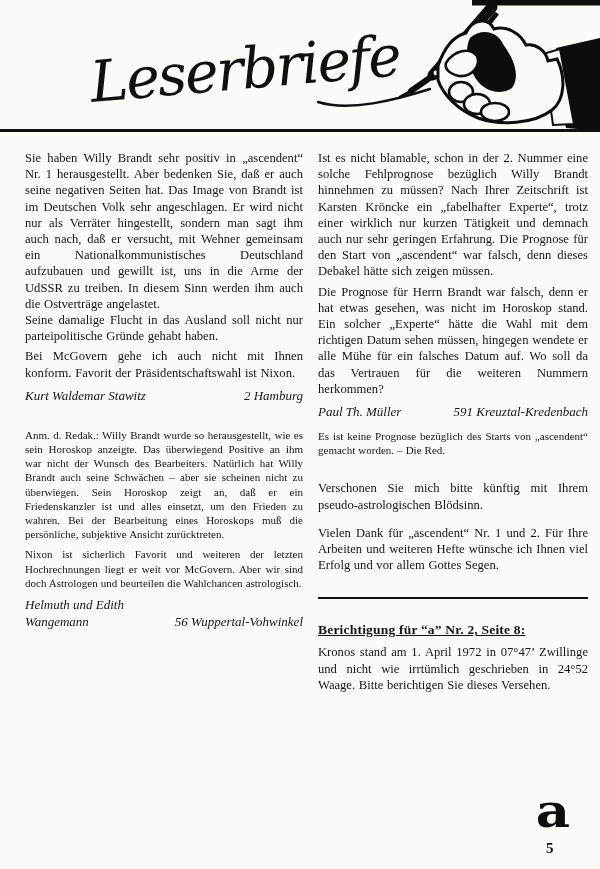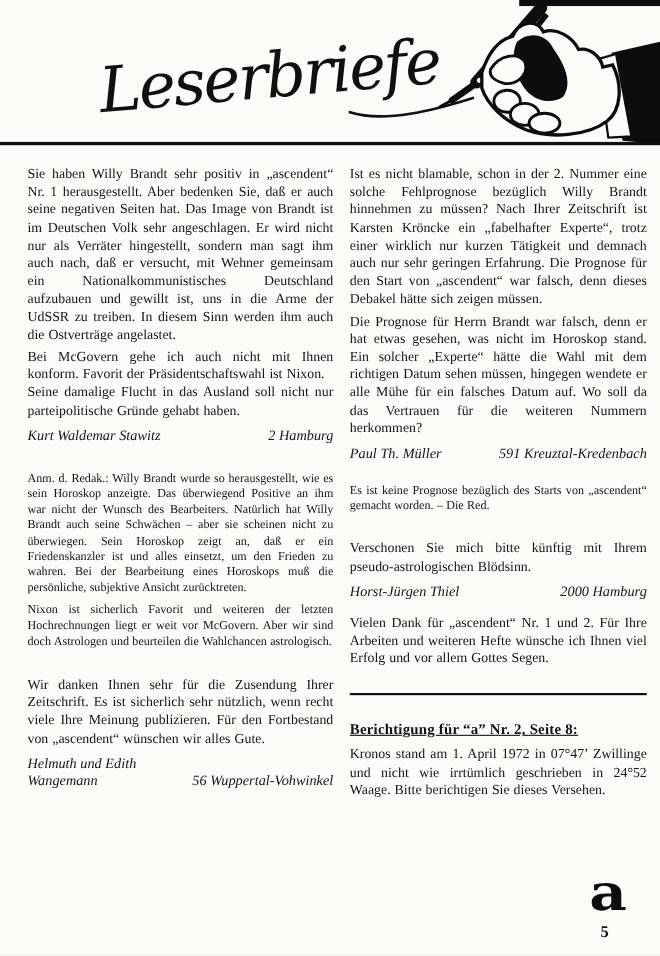--- a/index.html
+++ b/index.html
@@ -113,54 +113,49 @@
         <ellipse cx="461" cy="92" rx="12" ry="10" fill="#fcfbf8" stroke="#0d0d0d" stroke-width="2.6"></ellipse>
         <ellipse cx="477" cy="104" rx="13" ry="10" fill="#fcfbf8" stroke="#0d0d0d" stroke-width="2.6"></ellipse>
         <ellipse cx="495" cy="112" rx="14" ry="9" fill="#fcfbf8" stroke="#0d0d0d" stroke-width="2.6"></ellipse>
       </g>
     </svg>
   </div>
   <div class="header-rule"></div>
 
   <div class="col col-left">
     <p class="body-para">Sie haben Willy Brandt sehr positiv in „ascendent“ Nr. 1 herausgestellt. Aber bedenken Sie, daß er auch seine negativen Seiten hat. Das Image von Brandt ist im Deutschen Volk sehr angeschlagen. Er wird nicht nur als Verräter hingestellt, sondern man sagt ihm auch nach, daß er versucht, mit Wehner gemeinsam ein Nationalkommunistisches Deutschland aufzubauen und gewillt ist, uns in die Arme der UdSSR zu treiben. In diesem Sinn werden ihm auch die Ostverträge angelastet.</p>
+    <p class="body-para">Seine damalige Flucht in das Ausland soll nicht nur parteipolitische Gründe gehabt haben.</p>
     <p class="body-para para-gap">Bei McGovern gehe ich auch nicht mit Ihnen konform. Favorit der Präsidentschaftswahl ist Nixon.</p>
-    <p class="body-para">Seine damalige Flucht in das Ausland soll nicht nur parteipolitische Gründe gehabt haben.</p>
     <div class="sig">
       <span>Kurt Waldemar Stawitz</span>
       <span>2 Hamburg</span>
     </div>
 
     <p class="note-para note-gap">Anm. d. Redak.: Willy Brandt wurde so herausgestellt, wie es sein Horoskop anzeigte. Das überwiegend Positive an ihm war nicht der Wunsch des Bearbeiters. Natürlich hat Willy Brandt auch seine Schwächen – aber sie scheinen nicht zu überwiegen. Sein Horoskop zeigt an, daß er ein Friedenskanzler ist und alles einsetzt, um den Frieden zu wahren. Bei der Bearbeitung eines Horoskops muß die persönliche, subjektive Ansicht zurücktreten.</p>
     <p class="note-para note-gap-sm">Nixon ist sicherlich Favorit und weiteren der letzten Hochrechnungen liegt er weit vor McGovern. Aber wir sind doch Astrologen und beurteilen die Wahlchancen astrologisch.</p>
 
-    <p class="body-para para-gap-lg">Wir danken Ihnen sehr für die Zusendung Ihrer Zeitschrift. Es ist sicherlich sehr nützlich, wenn recht viele Ihre Meinung publizieren. Für den Fortbestand von „ascendent“ wünschen wir alles Gute.</p>
     <div class="sig-2line">
       <div>Helmuth und Edith</div>
       <div class="row">
         <span>Wangemann</span>
         <span>56 Wuppertal-Vohwinkel</span>
       </div>
     </div>
   </div>
 
   <div class="col col-right">
     <p class="body-para">Ist es nicht blamable, schon in der 2. Nummer eine solche Fehlprognose bezüglich Willy Brandt hinnehmen zu müssen? Nach Ihrer Zeitschrift ist Karsten Kröncke ein „fabelhafter Experte“, trotz einer wirklich nur kurzen Tätigkeit und demnach auch nur sehr geringen Erfahrung. Die Prognose für den Start von „ascendent“ war falsch, denn dieses Debakel hätte sich zeigen müssen.</p>
     <p class="body-para para-gap">Die Prognose für Herrn Brandt war falsch, denn er hat etwas gesehen, was nicht im Horoskop stand. Ein solcher „Experte“ hätte die Wahl mit dem richtigen Datum sehen müssen, hingegen wendete er alle Mühe für ein falsches Datum auf. Wo soll da das Vertrauen für die weiteren Nummern herkommen?</p>
     <div class="sig">
       <span>Paul Th. Müller</span>
       <span>591 Kreuztal-Kredenbach</span>
     </div>
-    <p class="note-para" style="margin-top:19px;">Es ist keine Prognose bezüglich des Starts von „ascendent“ gemacht worden. – Die Red.</p>
+    <p class="note-para" style="margin-top:9px;">Es ist keine Prognose bezüglich des Starts von „ascendent“ gemacht worden. – Die Red.</p>
 
     <p class="body-para" style="margin-top:23px;">Verschonen Sie mich bitte künftig mit Ihrem pseudo-astrologischen Blödsinn.</p>
-    <div class="sig">
-      <span>Horst-Jürgen Thiel</span>
-      <span>2000 Hamburg</span>
-    </div>
 
     <p class="body-para" style="margin-top:12px;">Vielen Dank für „ascendent“ Nr. 1 und 2. Für Ihre Arbeiten und weiteren Hefte wünsche ich Ihnen viel Erfolg und vor allem Gottes Segen.</p>
 
     <hr class="col-rule">
 
     <p class="correction-heading">Berichtigung für “a” Nr. 2, Seite 8:</p>
     <p class="body-para correction-body">Kronos stand am 1. April 1972 in 07°47’ Zwillinge und nicht wie irrtümlich geschrieben in 24°52 Waage. Bitte berichtigen Sie dieses Versehen.</p>
   </div>
 
   <div class="magazine-logo">a</div>

